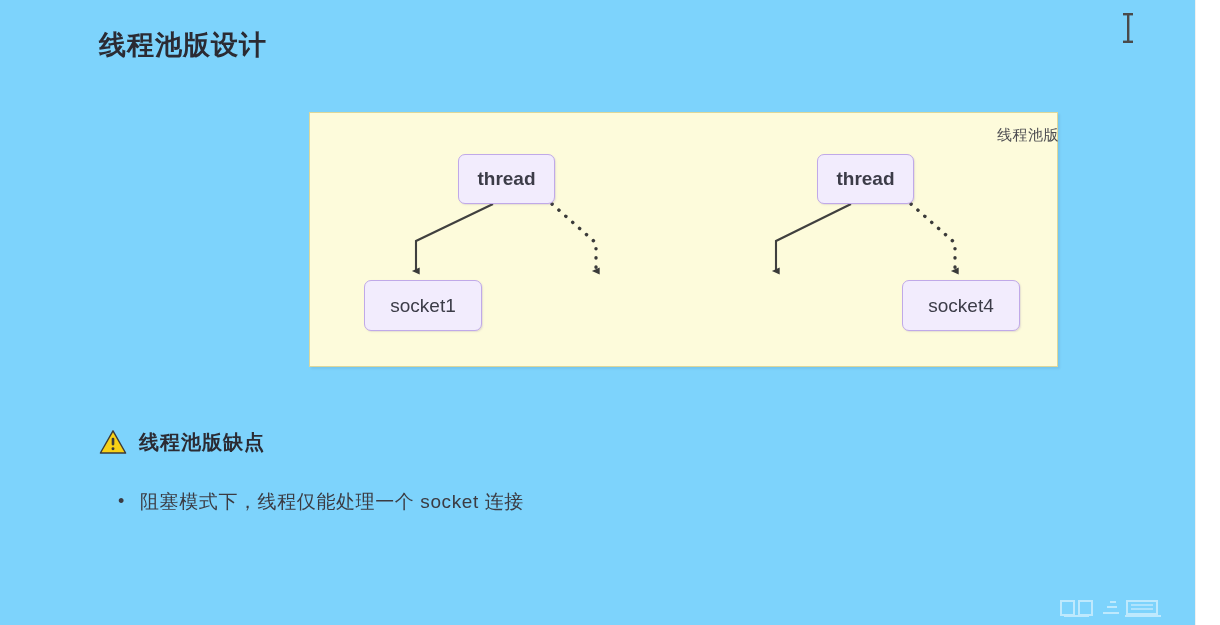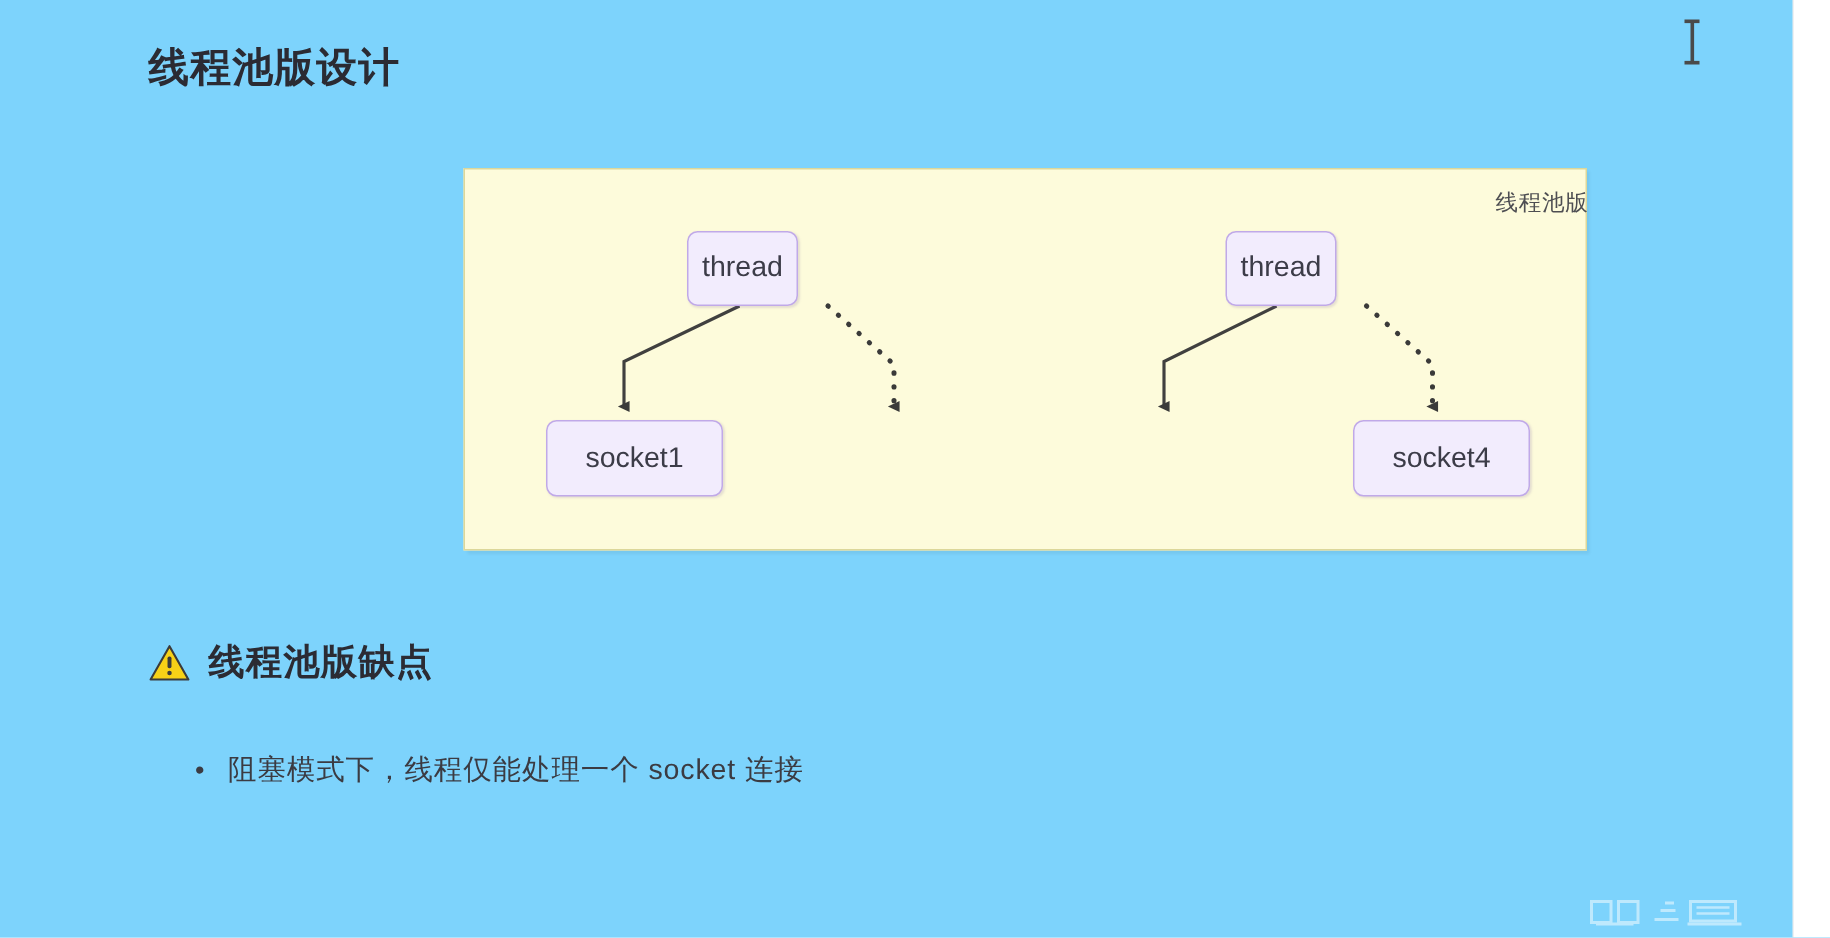--- a/index.html
+++ b/index.html
@@ -74,52 +74,52 @@
     border: 1.6px solid #c0a9e8;
     border-radius: 7px;
     box-sizing: border-box;
     display: flex;
     align-items: center;
     justify-content: center;
     font-size: 19px;
     color: #3c3c48;
     box-shadow: 1px 1px 1.5px rgba(120,100,160,0.18);
   }
-  .thread-node { width: 74px; height: 50px; }
+  .thread-node { width: 97px; height: 50px; font-weight: bold; }
   .socket-node { width: 118px; height: 51px; }
 
   
   #warn-heading {
     position: absolute;
     left: 99px;
     top: 427px;
     display: flex;
     align-items: center;
     gap: 12px;
   }
   #warn-icon {
     width: 28px;
     height: 28px;
     display: block;
   }
   #warn-text {
-    font-size: 24px;
+    font-size: 20px;
     font-weight: bold;
     color: #2b2b33;
     letter-spacing: 1px;
     line-height: 30px;
     white-space: nowrap;
   }
 
   
   #drawback-list {
     position: absolute;
     left: 104px;
     top: 489px;
-    margin: 12px;
+    margin: 0;
     padding: 0 0 0 36px;
     list-style: none;
   }
   #drawback-list li {
     position: relative;
     font-size: 19px;
     color: #3b3b42;
     line-height: 26px;
     margin-bottom: 22px;
     letter-spacing: 0.6px;

